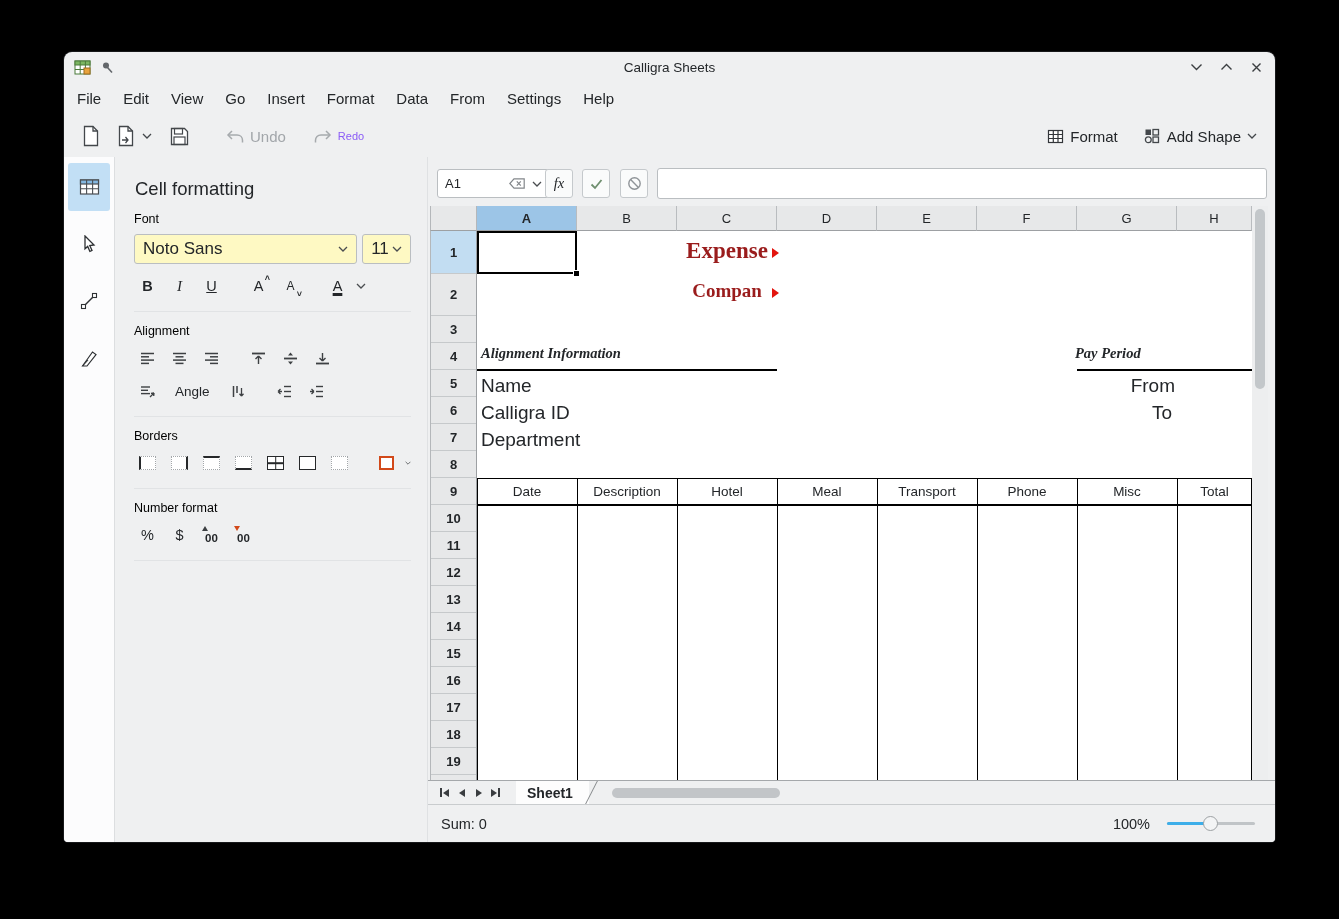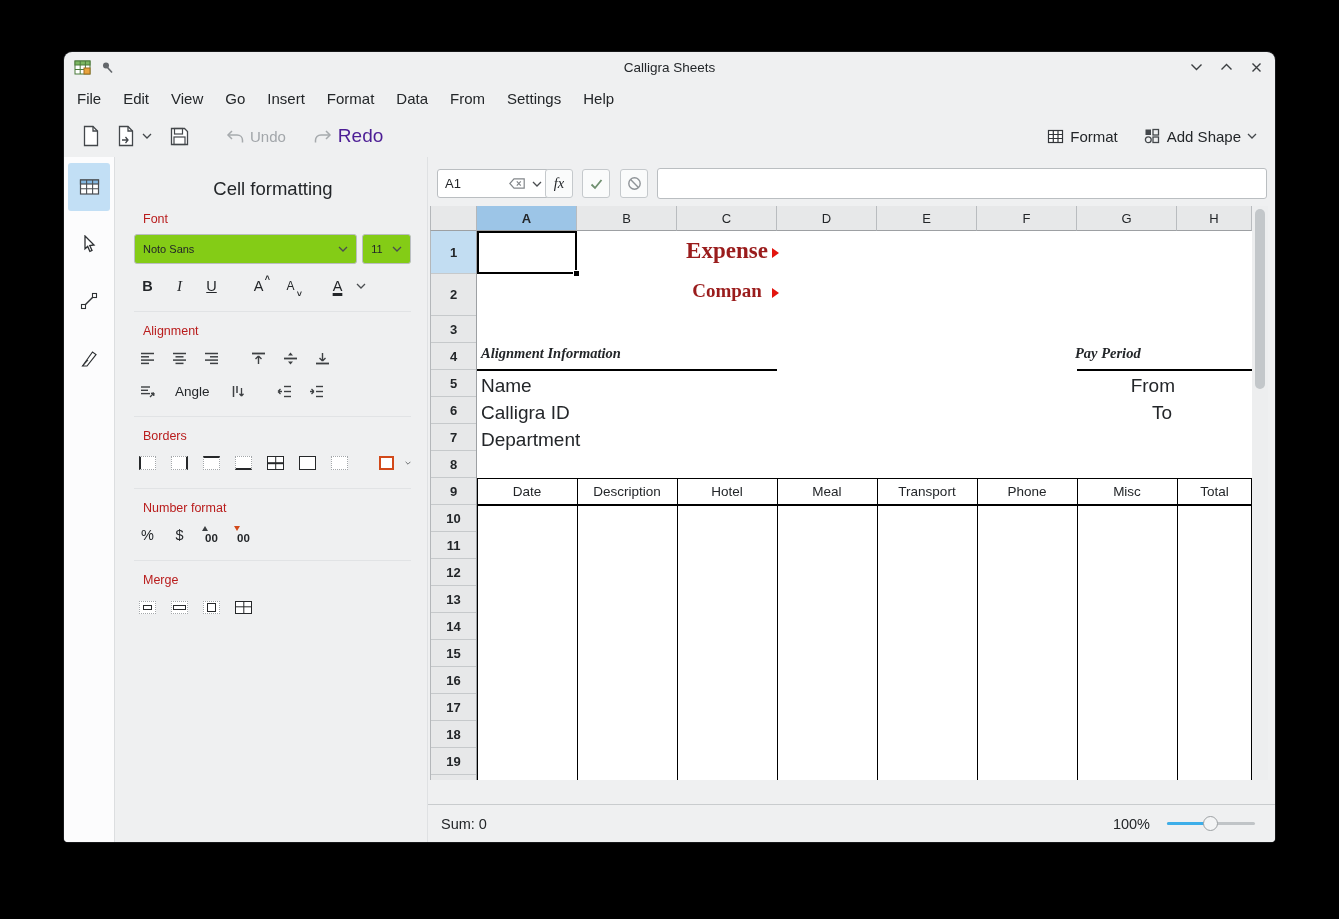--- a/index.html
+++ b/index.html
@@ -23,41 +23,41 @@
              display:flex; align-items:center; }
   .menu-item { padding:5px 11px; font-size:15px; border-radius:3px; }
 
   
   .toolbar { position:absolute; left:0; top:63px; right:0; height:42px; display:flex; align-items:center; }
   .tbtn { display:flex; align-items:center; gap:6px; }
   .t-new  { margin-left:17px; }
   .t-open { margin-left:15px; }
   .t-save { margin-left:17px; }
   .t-undo { margin-left:36px; color:#a2a6aa; font-size:15px; }
-  .t-redo { margin-left:28px; color:#4c1d95; font-size:19px; }
+  .t-redo { margin-left:28px; color:#8b5cf6; font-size:11px; }
   .t-format { margin-left:auto; font-size:15px; margin-right:26px; }
   .t-addshape { font-size:15px; margin-right:18px; }
 
   
   .toolbox { position:absolute; left:0; top:105px; bottom:0; width:51px; background:#fcfcfd;
              border-right:1px solid #dcdee0; display:flex; flex-direction:column;
              align-items:center; padding-top:6px; gap:9px; }
   .tool { width:42px; height:48px; display:flex; align-items:center; justify-content:center; border-radius:3px; }
   .tool.selected { background:#c2dff5; }
 
   
   .panel { position:absolute; left:52px; top:105px; bottom:0; width:312px;
            padding:14px 16px 0 18px; border-right:1px solid #dfe1e3; overflow:hidden; }
-  .panel-title { font-size:18.5px; margin:7px 0 2px 1px;text-align:center; }
+  .panel-title { font-size:18.5px; margin:7px 0 2px 1px; }
   .sec { margin-top:12px; padding-bottom:13px; border-bottom:1px solid #e1e3e5; }
   .sec.last { border-bottom:none; }
-  .sec-label { font-size:12.5px; color:#b91c1c; margin:0 0 8px 9px; }
+  .sec-label { font-size:12.5px; color:#000000; margin:0 0 8px 0; }
   .ctl-row { display:flex; align-items:center; gap:5px; }
-  .combo { background:#84cc16; border:1px solid #babec1; border-radius:3px; height:30px;
-           display:flex; align-items:center; padding:0 8px; font-size:11px; }
+  .combo { background:#fef9c3; border:1px solid #babec1; border-radius:3px; height:30px;
+           display:flex; align-items:center; padding:0 8px; font-size:17px; }
   .font-name { width:224px; }
   .font-size { width:49px; }
   .combo .spacer { flex:1; }
   .icon-btn { min-width:27px; height:24px; display:flex; align-items:center; justify-content:center;
               border-radius:3px; font-size:14.5px; position:relative; }
   .gapL { margin-left:15px; }
   .b-bold { font-weight:bold; }
   .b-italic { font-style:italic; font-family:"Liberation Serif",serif; font-size:15px; }
   .b-under { text-decoration:underline; }
   .fontmark { position:absolute; font-size:9px; top:-1px; right:2px; font-weight:bold; }
@@ -504,37 +504,20 @@
         <span class="icon-btn">$</span>
         <span class="icon-btn prec prec-up">
             <span class="numlbl">00</span>
           </span>
         <span class="icon-btn prec prec-dn">
             <span class="numlbl">00</span>
           </span>
       </div>
     </div>
 
-    <div class="sec last">
-      <div class="sec-label">Merge</div>
-      <div class="ctl-row">
-        <span class="icon-btn">
-            <span class="micon m-c"></span>
-          </span>
-        <span class="icon-btn">
-            <span class="micon m-h"></span>
-          </span>
-        <span class="icon-btn">
-            <span class="micon m-v"></span>
-          </span>
-        <span class="icon-btn">
-            <span class="micon m-all"></span>
-          </span>
-      </div>
-    </div>
   </div>
 
   <div class="fbar">
     <div class="cellref">
       <span>A1</span>
       <span class="spacer"></span>
       <svg width="16" height="11" viewBox="0 0 16 11">
           <path d="M5 0.8 H15.2 V10.2 H5 L0.8 5.5 Z" fill="none" stroke="#83878b" stroke-width="1.2"></path>
           <path d="M7.8 3.3 L11.8 7.7 M11.8 3.3 L7.8 7.7" stroke="#83878b" stroke-width="1.2"></path>
         </svg>
@@ -624,20 +607,42 @@
     <div class="cell-txt c-to">To</div>
     <div class="cell-txt c-dept">Department</div>
     <div class="sel"></div>
     <div class="sel-handle"></div>
   </div>
 
   <div class="vscroll">
     <div class="vthumb"></div>
   </div>
 
+  <div class="tabbar">
+    <span class="nav-btn">
+        <i class="nbar"></i>
+        <i class="tri-l"></i>
+      </span>
+    <span class="nav-btn">
+        <i class="tri-l"></i>
+      </span>
+    <span class="nav-btn">
+        <i class="tri-r"></i>
+      </span>
+    <span class="nav-btn">
+        <i class="tri-r"></i>
+        <i class="nbar"></i>
+      </span>
+    <div class="sheet-tabs">
+
+    <div class="sheet-tab">Sheet1</div>
+      </div>
+    <div class="tab-slash"></div>
+    <div class="hthumb"></div>
+  </div>
 
   <div class="statusbar">
     <span class="sum">Sum: 0</span>
     <span class="zoomarea">
       <span class="zoom-label">100%</span>
       <span class="slider">
         <span class="track"></span>
         <span class="fill"></span>
         <span class="knob"></span>
       </span>

